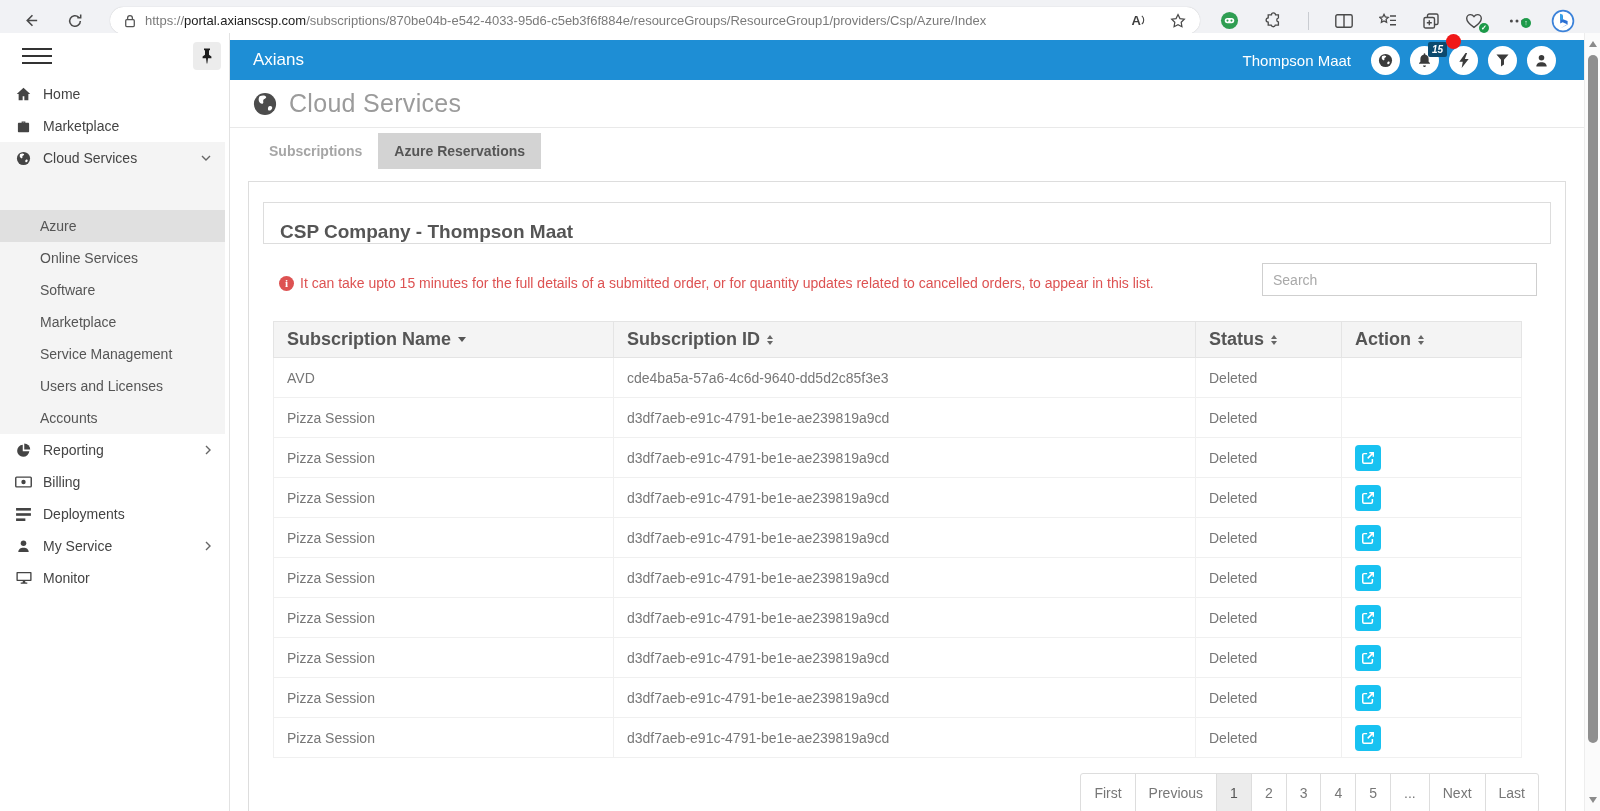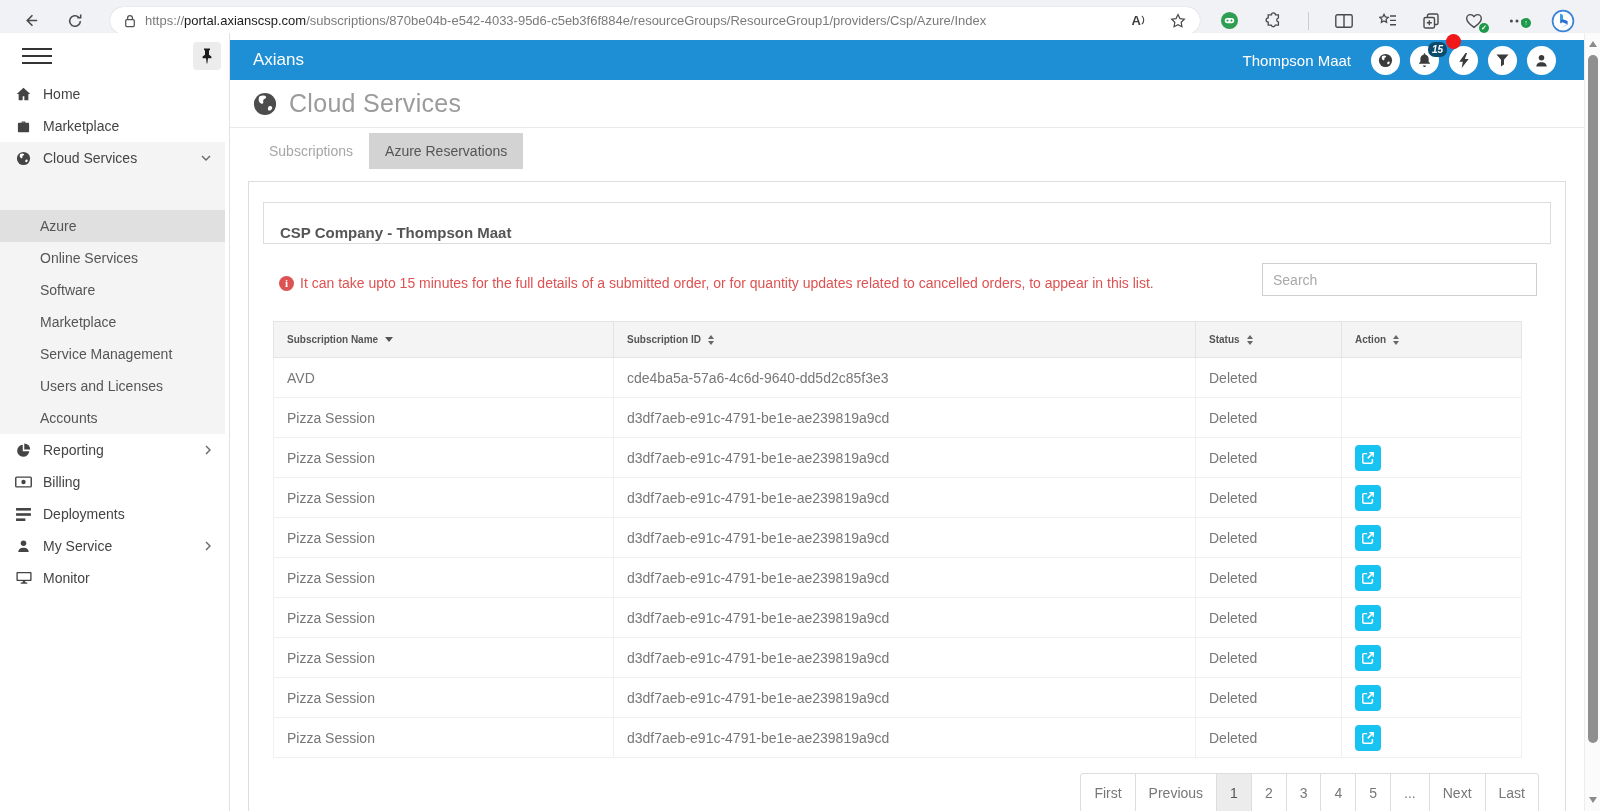--- a/index.html
+++ b/index.html
@@ -48,48 +48,48 @@
   
   .main{position:absolute;left:230px;top:33px;width:1354px;height:778px;background:#fff;}
   .app-header{position:absolute;left:0;top:7px;width:100%;height:40px;background:var(--blue);
     display:flex;align-items:center;}
   .brand{color:#fff;font-size:17px;margin-left:23px;}
   .hdr-right{margin-left:auto;display:flex;align-items:center;gap:10px;margin-right:28px;}
   .user-name{color:#fff;font-size:15px;margin-right:10px;cursor:pointer;}
   .circle-btn{width:29px;height:29px;border-radius:50%;background:#fff;display:flex;align-items:center;
     justify-content:center;color:#3b3b3b;position:relative;cursor:pointer;}
   .badge{position:absolute;top:-4px;right:-8px;background:#0c4a6e;color:#fff;font-size:10px;font-weight:bold;
-    border-radius:7px;padding:2px 4px;font-style:italic;}
+    border-radius:2px;padding:2px 4px;font-style:italic;}
   .red-dot{position:absolute;top:-6px;left:243px;width:15px;height:15px;border-radius:50%;background:#f01818;}
 
   .page-head{position:absolute;left:0;top:47px;width:100%;height:48px;border-bottom:1px solid #e9e9e9;
     display:flex;align-items:center;padding-left:23px;}
   .page-globe{color:#4c4c4c;margin-right:12px;}
   .page-title{font-size:25px;color:#9b9b9b;letter-spacing:.3px;}
 
   .tabs{position:absolute;left:0;top:100px;display:flex;padding-left:23px;}
-  .tab{padding:10px 16px;font-size:14px;font-weight:normal;cursor:pointer;}
+  .tab{padding:10px 16px;font-size:14px;font-weight:bold;cursor:pointer;}
   .tab.inactive{color:#a6a6a6;}
   .tab.active{background:var(--tabbg);color:#555;}
 
   .outer-box{position:absolute;left:18px;top:148px;width:1318px;height:700px;border:1px solid var(--bd);background:#fff;}
   .panel-head{position:absolute;left:14px;top:20px;width:1288px;height:42px;border:1px solid var(--bd);
     display:flex;align-items:center;padding-left:16px;}
-  .panel-title{font-size:15px;font-weight:bold;color:#555;margin-top:18px;}
+  .panel-title{font-size:19px;font-weight:bold;color:#555;margin-top:18px;}
   .warn-row{position:absolute;left:30px;top:81px;width:1258px;display:flex;align-items:flex-start;}
   .warning{display:flex;align-items:center;gap:6px;color:var(--red);font-size:14px;margin-top:12px;}
   .winfo{width:15px;height:15px;border-radius:50%;background:var(--red);color:#fff;font-size:11px;font-weight:bold;
     line-height:15px;text-align:center;font-family:"Liberation Serif",serif;flex:0 0 15px;}
   .search-box{margin-left:auto;width:275px;height:33px;border:1px solid #cfcfcf;font-size:14px;color:#555;
     padding:0 10px;outline:none;background:#fff;}
   .search-box::placeholder{color:#a9a9a9;}
 
   table.subs{position:absolute;left:24px;top:139px;width:1248px;border-collapse:collapse;table-layout:fixed;
     border:1px solid var(--tbd);}
-  table.subs th{background:#f4f4f4;height:36px;text-align:center;font-size:10px;color:#555;
+  table.subs th{background:#f4f4f4;height:36px;text-align:center;font-size:18px;color:#555;
     padding-left:13px;border:1px solid #e4e4e4;cursor:pointer;}
   table.subs td{height:40px;font-size:14px;color:var(--cell);padding-left:13px;
     border:1px solid #f0f0f0;background:#fff;}
   .th-inner{display:flex;align-items:center;gap:7px;}
   .caret-down{width:0;height:0;border-left:4px solid transparent;border-right:4px solid transparent;
     border-top:5px solid #555;}
   .sort-both{display:flex;flex-direction:column;gap:2px;}
   .sort-both i{display:block;width:0;height:0;border-left:3.5px solid transparent;border-right:3.5px solid transparent;}
   .sort-both .up{border-bottom:4px solid #666;}
   .sort-both .dn{border-top:4px solid #666;}

